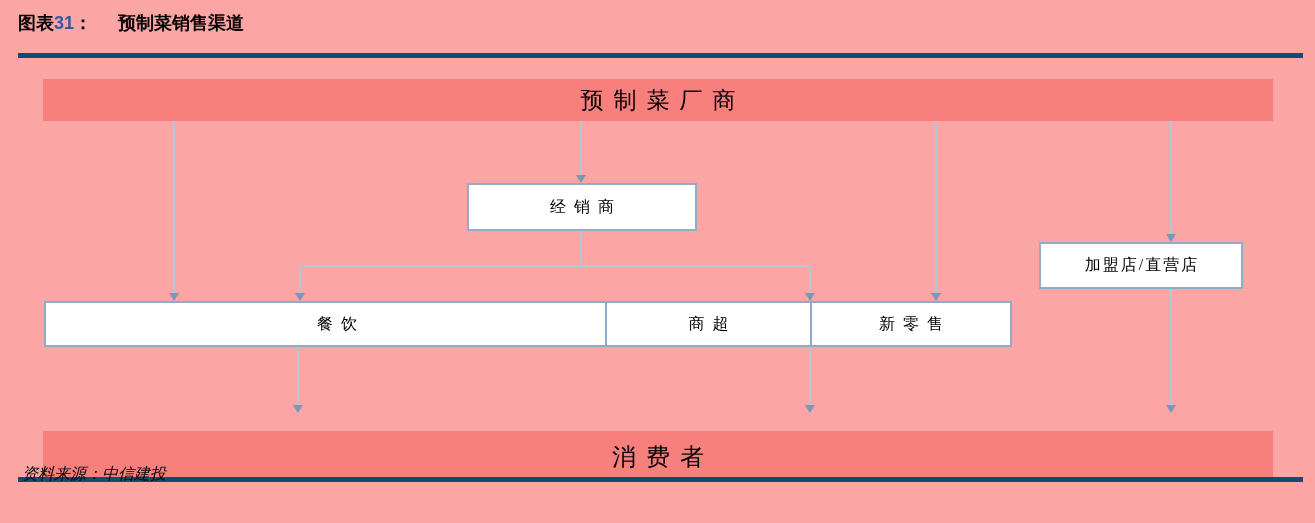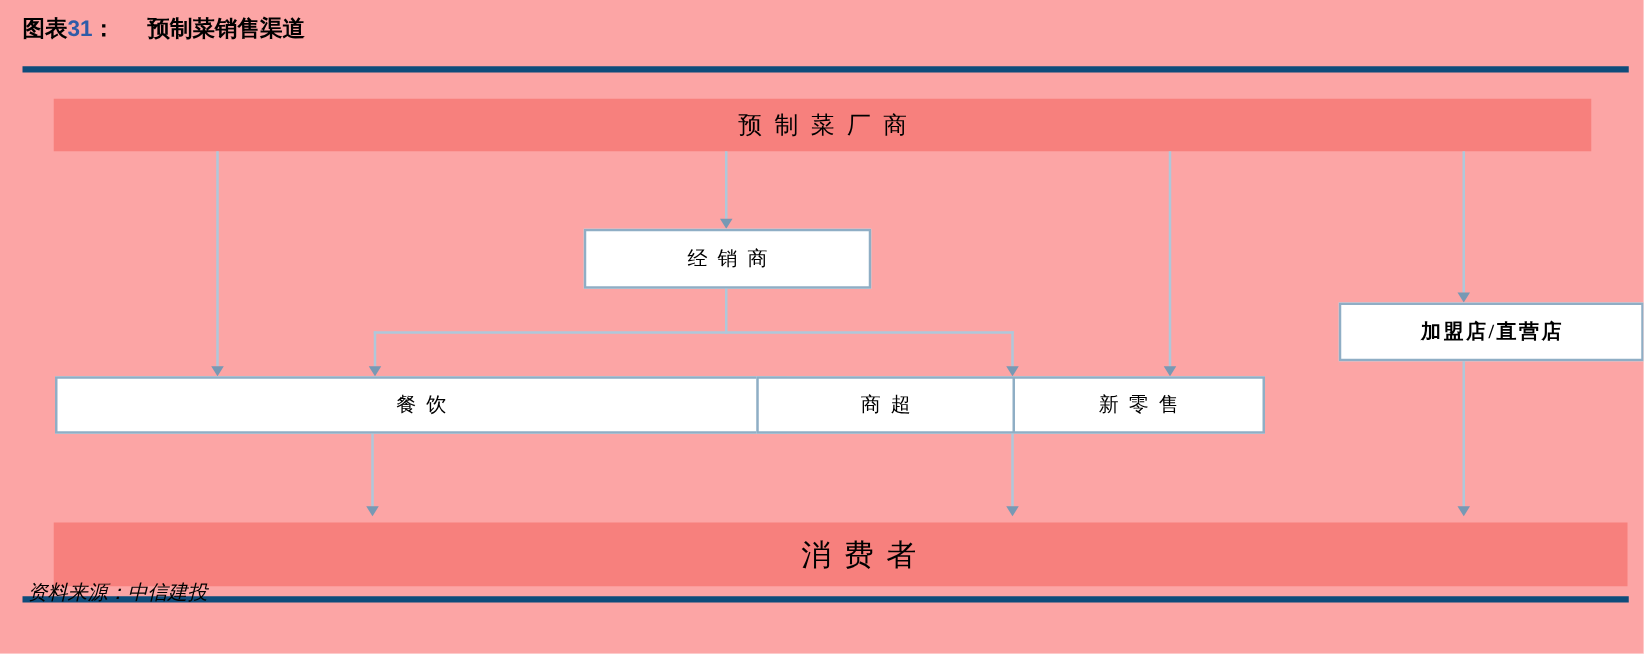--- a/index.html
+++ b/index.html
@@ -25,33 +25,33 @@
   .fig-title .fig-name{margin-left:26px;}
   .rule{position:absolute;left:18px;width:1285px;height:5px;background:var(--rule-navy);}
   .rule-top{top:53px;}
   .rule-bottom{top:477px;}
   
   .redbar{
     position:absolute;left:43px;width:1230px;background:var(--bar-red);
     display:flex;align-items:center;justify-content:center;
     color:#000;white-space:nowrap;
   }
-  .redbar-top{top:79px;height:42px;font-size:19px;letter-spacing:10px;text-indent:10px;text-align:center;}
-  .redbar-bottom{top:418px;height:51px;font-size:24px;letter-spacing:10px;text-indent:10px;padding-left:29px;}
+  .redbar-top{top:79px;height:42px;font-size:23px;letter-spacing:10px;text-indent:10px;text-align:center;}
+  .redbar-bottom{top:431px;height:51px;font-size:24px;letter-spacing:10px;text-indent:10px;}
   
   .node{
     position:absolute;background:#fff;border:2px solid var(--box-border-blue);
     display:flex;align-items:center;justify-content:center;box-sizing:border-box;
     font-size:16px;color:#000;letter-spacing:8px;text-indent:8px;white-space:nowrap;
   }
   .node-distributor{left:467px;top:183px;width:230px;height:48px;}
   .node-catering{left:44px;top:301px;width:586px;height:46px;}
   .node-supermarket{left:605px;top:301px;width:207px;height:46px;}
   .node-newretail{left:810px;top:301px;width:202px;height:46px;}
-  .node-stores{left:1071px;top:242px;width:244px;height:47px;letter-spacing:2px;text-indent:2px;font-weight:bold;}
+  .node-stores{left:1039px;top:242px;width:204px;height:47px;letter-spacing:2px;text-indent:2px;}
   
   .vline{position:absolute;width:2px;background:var(--connector-line);}
   .hline{position:absolute;height:2px;background:var(--connector-line);}
   .arrowhead{
     position:absolute;width:0;height:0;
     border-left:5px solid transparent;border-right:5px solid transparent;
     border-top:8px solid var(--arrowhead);
   }
   
   .source-note{

